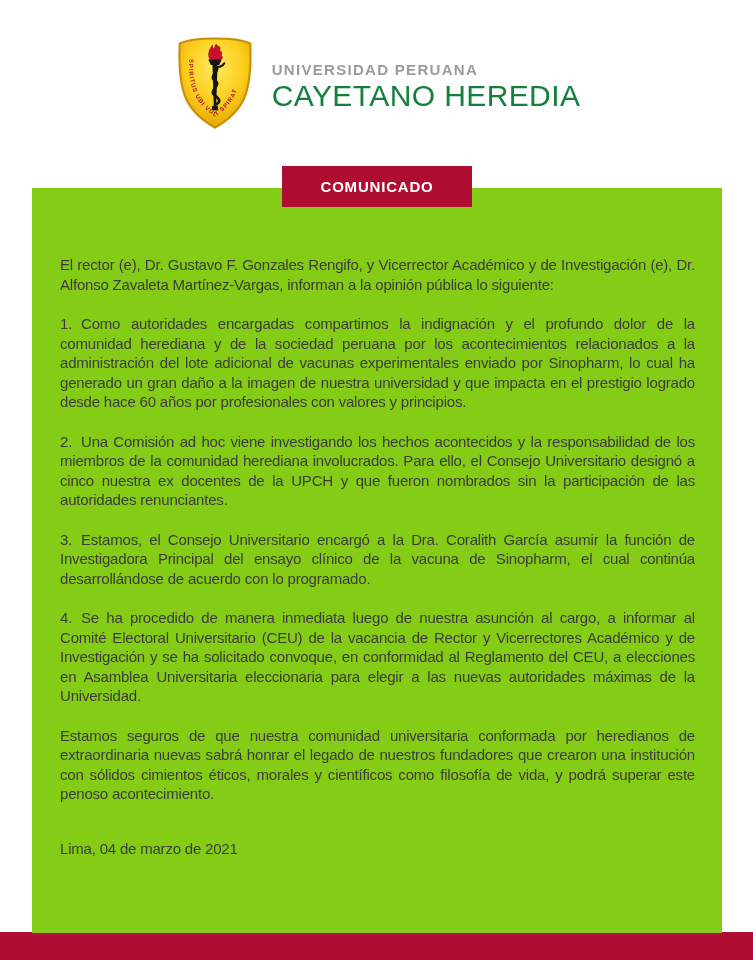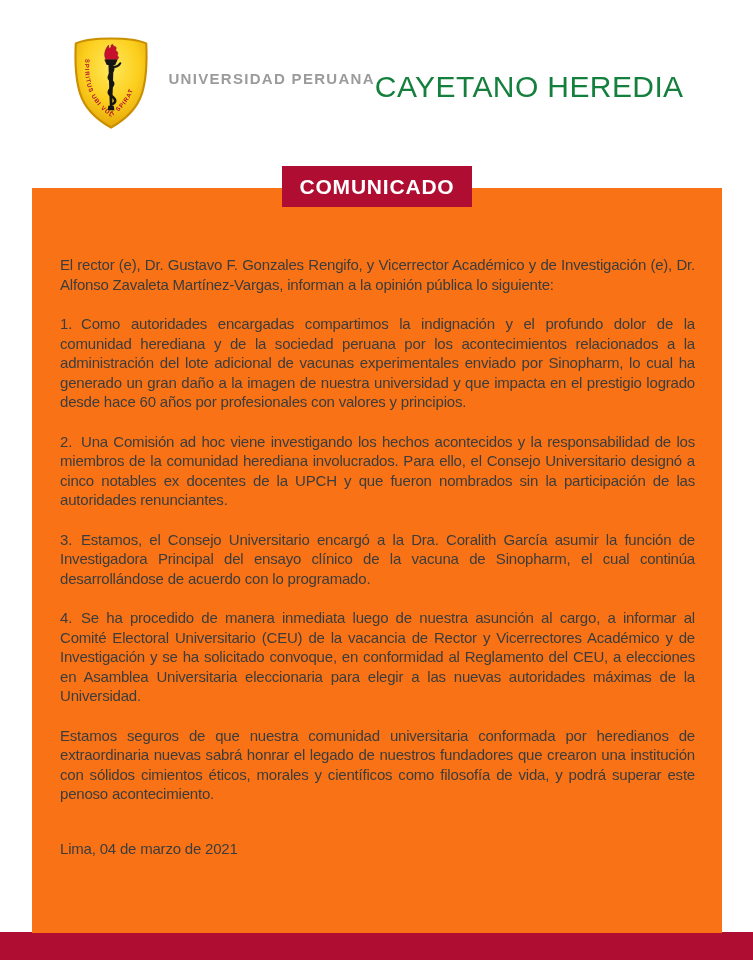--- a/index.html
+++ b/index.html
@@ -19,21 +19,21 @@
     position: absolute;
     top: 36px;
     left: 0;
     width: 100%;
     display: flex;
     justify-content: center;
     align-items: center;
     gap: 15px;
   }
   .logo-shield { flex: 0 0 auto; }
-  .logo-text { display: flex; flex-direction: row; padding-top: 6px; }
+  .logo-text { display: flex; flex-direction: column; padding-top: 6px; }
   .logo-line1 {
     font-size: 15px;
     font-weight: bold;
     letter-spacing: 1.3px;
     color: #9b9b9b;
     line-height: 1.2;
   }
   .logo-line2 {
     font-size: 30px;
     font-weight: normal;
@@ -47,34 +47,34 @@
     position: absolute;
     left: 282px;
     top: 166px;
     width: 190px;
     height: 41px;
     background: #af0d31;
     color: #ffffff;
     display: flex;
     align-items: center;
     justify-content: center;
-    font-size: 21px;
+    font-size: 15px;
     font-weight: bold;
     letter-spacing: 0.8px;
     z-index: 2;
   }
 
   
   .panel {
     position: absolute;
     left: 32px;
     top: 188px;
     width: 690px;
     height: 745px;
-    background: #f97316;
+    background: #84cc16;
     box-sizing: border-box;
     padding: 67px 27px 0 28px;
     z-index: 1;
   }
   .panel p {
     margin: 0 0 20px 0;
     font-size: 15px;
     line-height: 19.5px;
     letter-spacing: -0.2px;
     text-align: justify;
@@ -147,21 +147,21 @@
   <div class="banner">
     <span>COMUNICADO</span>
   </div>
 
   <main class="panel">
 
     <p>El rector (e), Dr. Gustavo F. Gonzales Rengifo, y Vicerrector Académico y de Investigación (e), Dr. Alfonso Zavaleta Martínez-Vargas, informan a la opinión pública lo siguiente:</p>
 
     <p><span class="para-number">1.</span><span>Como autoridades encargadas compartimos la indignación y el profundo dolor de la comunidad herediana y de la sociedad peruana por los acontecimientos relacionados a la administración del lote adicional de vacunas experimentales enviado por Sinopharm, lo cual ha generado un gran daño a la imagen de nuestra universidad y que impacta en el prestigio logrado desde hace 60 años por profesionales con valores y principios.</span></p>
 
-    <p><span class="para-number">2.</span><span>Una Comisión ad hoc viene investigando los hechos acontecidos y la responsabilidad de los miembros de la comunidad herediana involucrados. Para ello, el Consejo Universitario designó a cinco notables ex docentes de la UPCH y que fueron nombrados sin la participación de las autoridades renunciantes.</span></p>
+    <p><span class="para-number">2.</span><span>Una Comisión ad hoc viene investigando los hechos acontecidos y la responsabilidad de los miembros de la comunidad herediana involucrados. Para ello, el Consejo Universitario designó a cinco nuestra ex docentes de la UPCH y que fueron nombrados sin la participación de las autoridades renunciantes.</span></p>
 
     <p><span class="para-number">3.</span><span>Estamos, el Consejo Universitario encargó a la Dra. Coralith García asumir la función de Investigadora Principal del ensayo clínico de la vacuna de Sinopharm, el cual continúa desarrollándose de acuerdo con lo programado.</span></p>
 
     <p><span class="para-number">4.</span><span>Se ha procedido de manera inmediata luego de nuestra asunción al cargo, a informar al Comité Electoral Universitario (CEU) de la vacancia de Rector y Vicerrectores Académico y de Investigación y se ha solicitado convoque, en conformidad al Reglamento del CEU, a elecciones en Asamblea Universitaria eleccionaria para elegir a las nuevas autoridades máximas de la Universidad.</span></p>
 
     <p>Estamos seguros de que nuestra comunidad universitaria conformada por heredianos de extraordinaria nuevas sabrá honrar el legado de nuestros fundadores que crearon una institución con sólidos cimientos éticos, morales y científicos como filosofía de vida, y podrá superar este penoso acontecimiento.</p>
 
 
     <p class="dateline">Lima, 04 de marzo de 2021</p>
 

